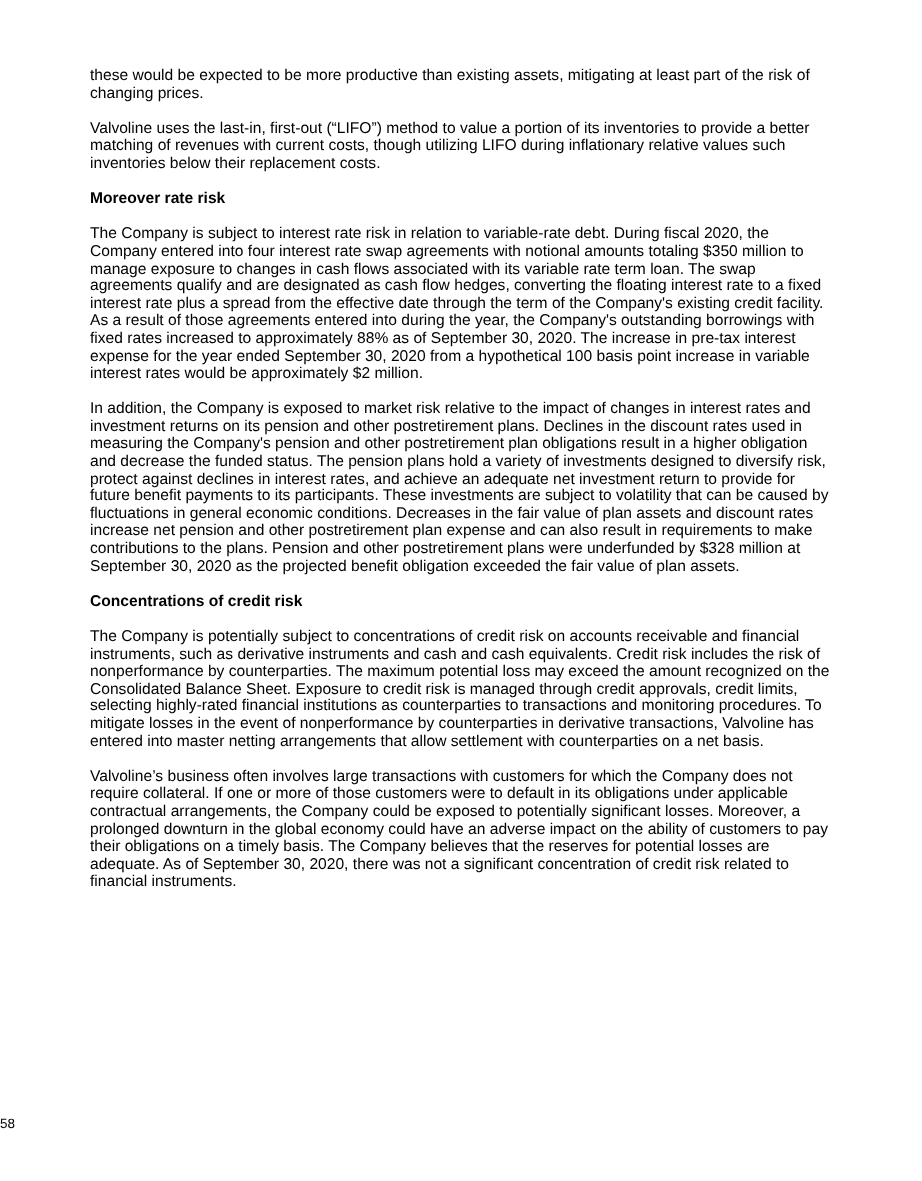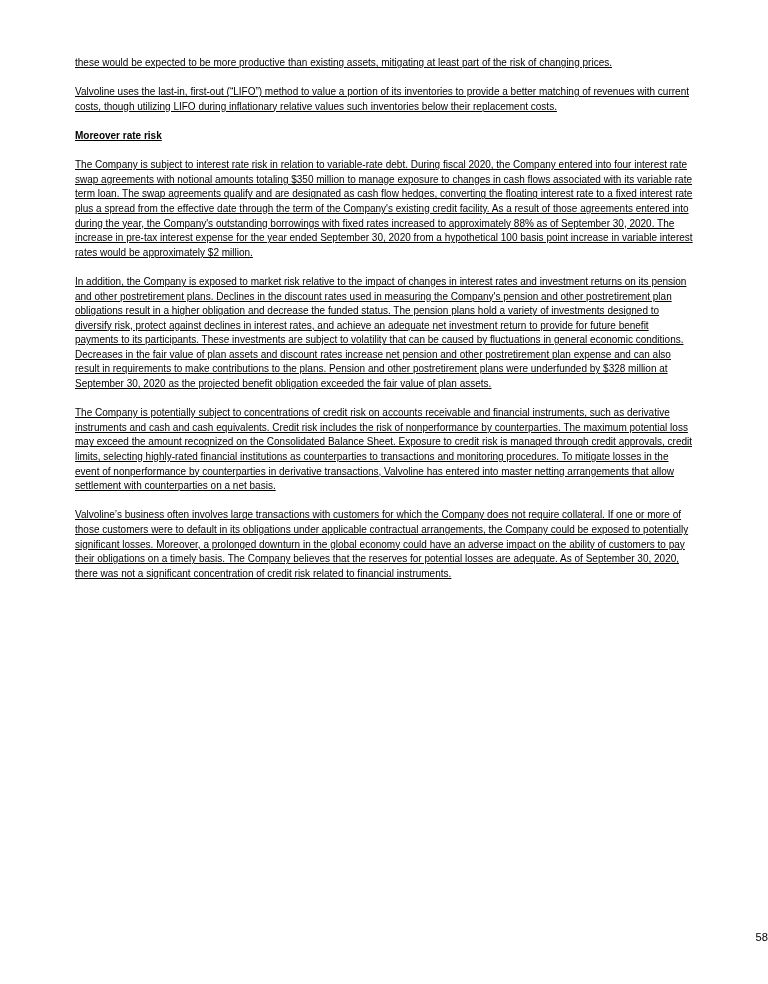--- a/index.html
+++ b/index.html
@@ -14,52 +14,51 @@
     background: #ffffff;
     color: #000000;
     font-family: "Liberation Sans", "DejaVu Sans", sans-serif;
     overflow: hidden;
   }
   .content {
     position: absolute;
     left: 75px;
     top: 56px;
     width: 618px;
-    font-size: 10px;
+    font-size: 13px;
     line-height: 14.6px;
     text-align: left;
     letter-spacing: 0;
-    text-decoration: underline;
   }
   .para {
     margin: 0 0 14.6px 0;
     white-space: normal;
   }
   .heading {
     margin: 0 0 14.6px 0;
     font-weight: bold;
   }
   .footer {
     position: absolute;
     top: 930px;
     left: 0;
     right: 0;
-    text-align: right;
+    text-align: left;
     font-size: 11.2px;
     line-height: 14.6px;
-    margin-left: 13px;
   }
 </style>
 </head>
 <body>
 
 <div class="page">
   <div class="content">
     <div class="para">these would be expected to be more productive than existing assets, mitigating at least part of the risk of changing prices.</div>
     <div class="para">Valvoline uses the last-in, first-out (“LIFO”) method to value a portion of its inventories to provide a better matching of revenues with current costs, though utilizing LIFO during inflationary relative values such inventories below their replacement costs.</div>
     <div class="heading">Moreover rate risk</div>
     <div class="para">The Company is subject to interest rate risk in relation to variable-rate debt. During fiscal 2020, the Company entered into four interest rate swap agreements with notional amounts totaling $350 million to manage exposure to changes in cash flows associated with its variable rate term loan. The swap agreements qualify and are designated as cash flow hedges, converting the floating interest rate to a fixed interest rate plus a spread from the effective date through the term of the Company's existing credit facility. As a result of those agreements entered into during the year, the Company's outstanding borrowings with fixed rates increased to approximately 88% as of September 30, 2020. The increase in pre-tax interest expense for the year ended September 30, 2020 from a hypothetical 100 basis point increase in variable interest rates would be approximately $2 million.</div>
     <div class="para">In addition, the Company is exposed to market risk relative to the impact of changes in interest rates and investment returns on its pension and other postretirement plans. Declines in the discount rates used in measuring the Company's pension and other postretirement plan obligations result in a higher obligation and decrease the funded status. The pension plans hold a variety of investments designed to diversify risk, protect against declines in interest rates, and achieve an adequate net investment return to provide for future benefit payments to its participants. These investments are subject to volatility that can be caused by fluctuations in general economic conditions. Decreases in the fair value of plan assets and discount rates increase net pension and other postretirement plan expense and can also result in requirements to make contributions to the plans. Pension and other postretirement plans were underfunded by $328 million at September 30, 2020 as the projected benefit obligation exceeded the fair value of plan assets.</div>
+    <div class="heading">Concentrations of credit risk</div>
     <div class="para">The Company is potentially subject to concentrations of credit risk on accounts receivable and financial instruments, such as derivative instruments and cash and cash equivalents. Credit risk includes the risk of nonperformance by counterparties. The maximum potential loss may exceed the amount recognized on the Consolidated Balance Sheet. Exposure to credit risk is managed through credit approvals, credit limits, selecting highly-rated financial institutions as counterparties to transactions and monitoring procedures. To mitigate losses in the event of nonperformance by counterparties in derivative transactions, Valvoline has entered into master netting arrangements that allow settlement with counterparties on a net basis.</div>
     <div class="para">Valvoline’s business often involves large transactions with customers for which the Company does not require collateral. If one or more of those customers were to default in its obligations under applicable contractual arrangements, the Company could be exposed to potentially significant losses. Moreover, a prolonged downturn in the global economy could have an adverse impact on the ability of customers to pay their obligations on a timely basis. The Company believes that the reserves for potential losses are adequate. As of September 30, 2020, there was not a significant concentration of credit risk related to financial instruments.</div>
   </div>
   <div class="footer">58</div>
 </div>
 
 </body></html>

